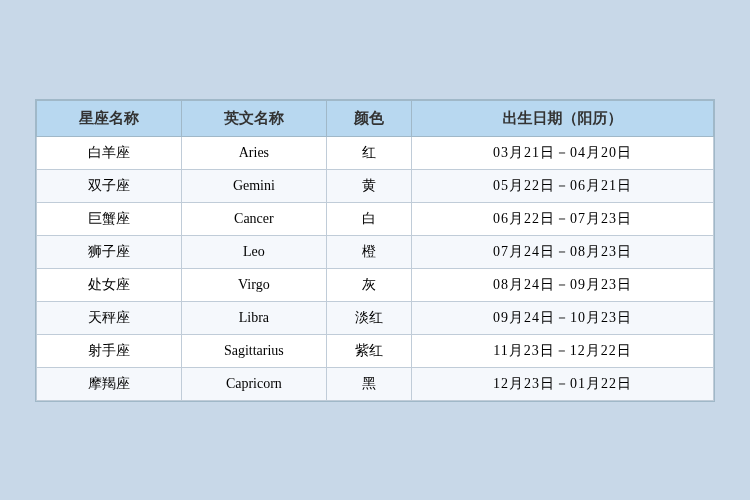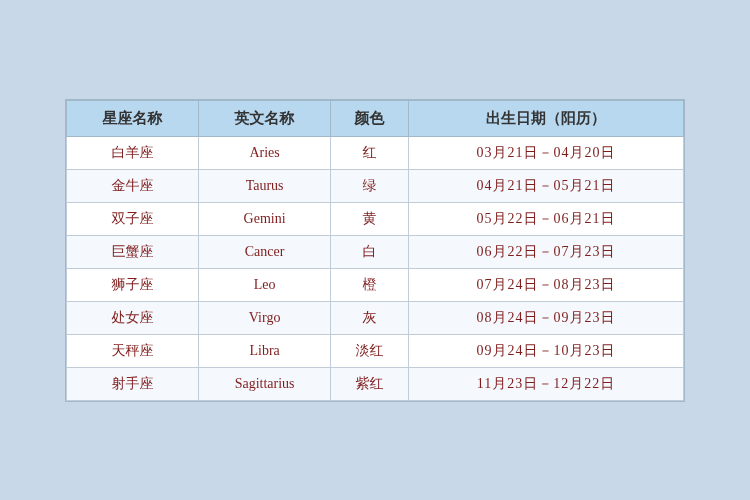--- a/index.html
+++ b/index.html
@@ -14,21 +14,21 @@
       background-color: #c8d8e8;
       display: flex;
       align-items: center;
       justify-content: center;
       font-family: "SimSun", "宋体", serif;
     }
 
     .table-container {
       background-color: #ffffff;
       border: 1px solid #a0b8c8;
-      width: 620px;
+      width: 680px;
     }
 
     table {
       width: 100%;
       border-collapse: collapse;
     }
 
     th {
       background-color: #b8d8f0;
       color: #333;
@@ -37,21 +37,21 @@
       padding: 8px 6px;
       border: 1px solid #a0b8c8;
       text-align: center;
     }
 
     td {
       border: 1px solid #c0ccd8;
       padding: 7px 6px;
       text-align: center;
       font-size: 14px;
-      color: #7f1d1d;
+      color: #000000;
       background-color: #ffffff;
     }
 
     tr:nth-child(even) td {
       background-color: #f5f8fc;
     }
 
     td:first-child {
       font-weight: normal;
     }
@@ -81,26 +81,20 @@
       </tr>
     </thead>
     <tbody id="table-body">
     <tr>
           <td>白羊座</td>
           <td>Aries</td>
           <td>红</td>
           <td>03月21日－04月20日</td>
         </tr>
         <tr>
-          <td>金牛座</td>
-          <td>Taurus</td>
-          <td>绿</td>
-          <td>04月21日－05月21日</td>
-        </tr>
-        <tr>
           <td>双子座</td>
           <td>Gemini</td>
           <td>黄</td>
           <td>05月22日－06月21日</td>
         </tr>
         <tr>
           <td>巨蟹座</td>
           <td>Cancer</td>
           <td>白</td>
           <td>06月22日－07月23日</td>
@@ -122,15 +116,21 @@
           <td>Libra</td>
           <td>淡红</td>
           <td>09月24日－10月23日</td>
         </tr>
         <tr>
           <td>射手座</td>
           <td>Sagittarius</td>
           <td>紫红</td>
           <td>11月23日－12月22日</td>
         </tr>
+        <tr>
+          <td>摩羯座</td>
+          <td>Capricorn</td>
+          <td>黑</td>
+          <td>12月23日－01月22日</td>
+        </tr>
       </tbody>
   </table>
 </div>
 
 </body></html>

